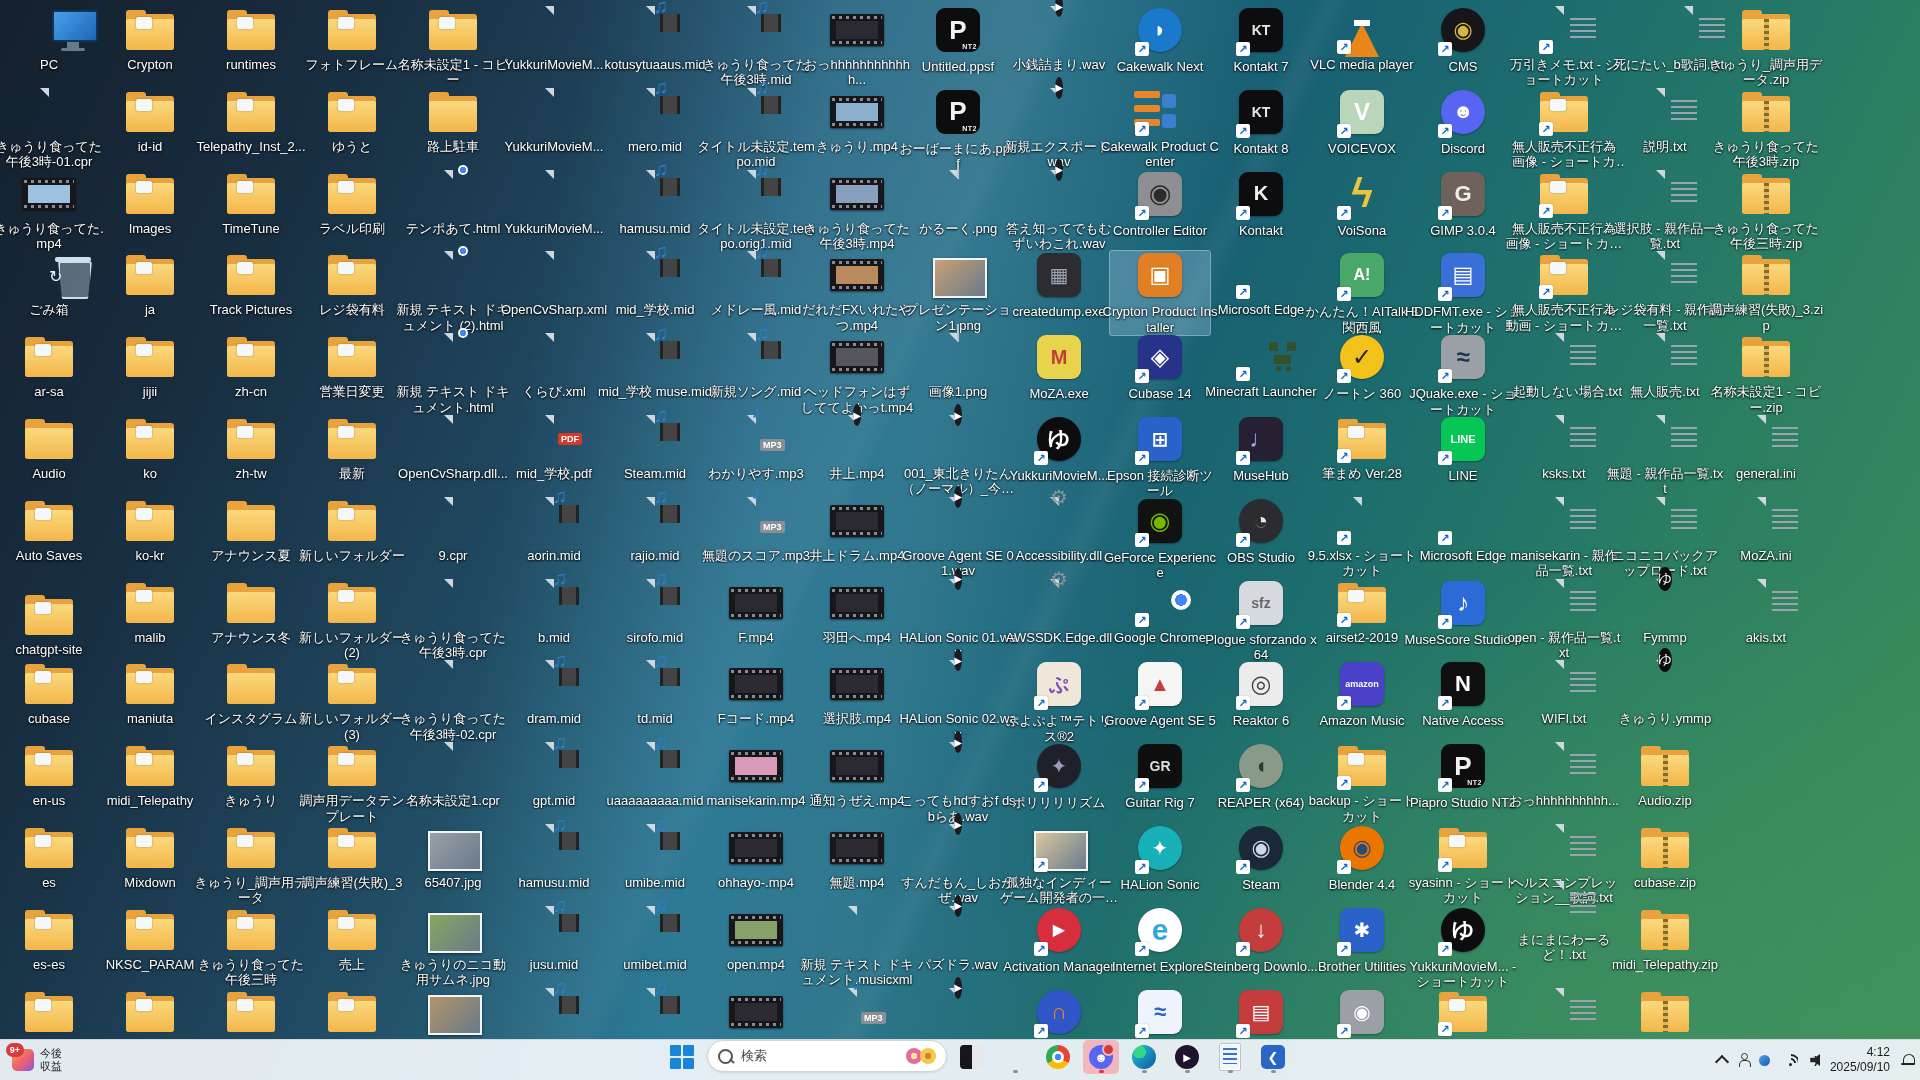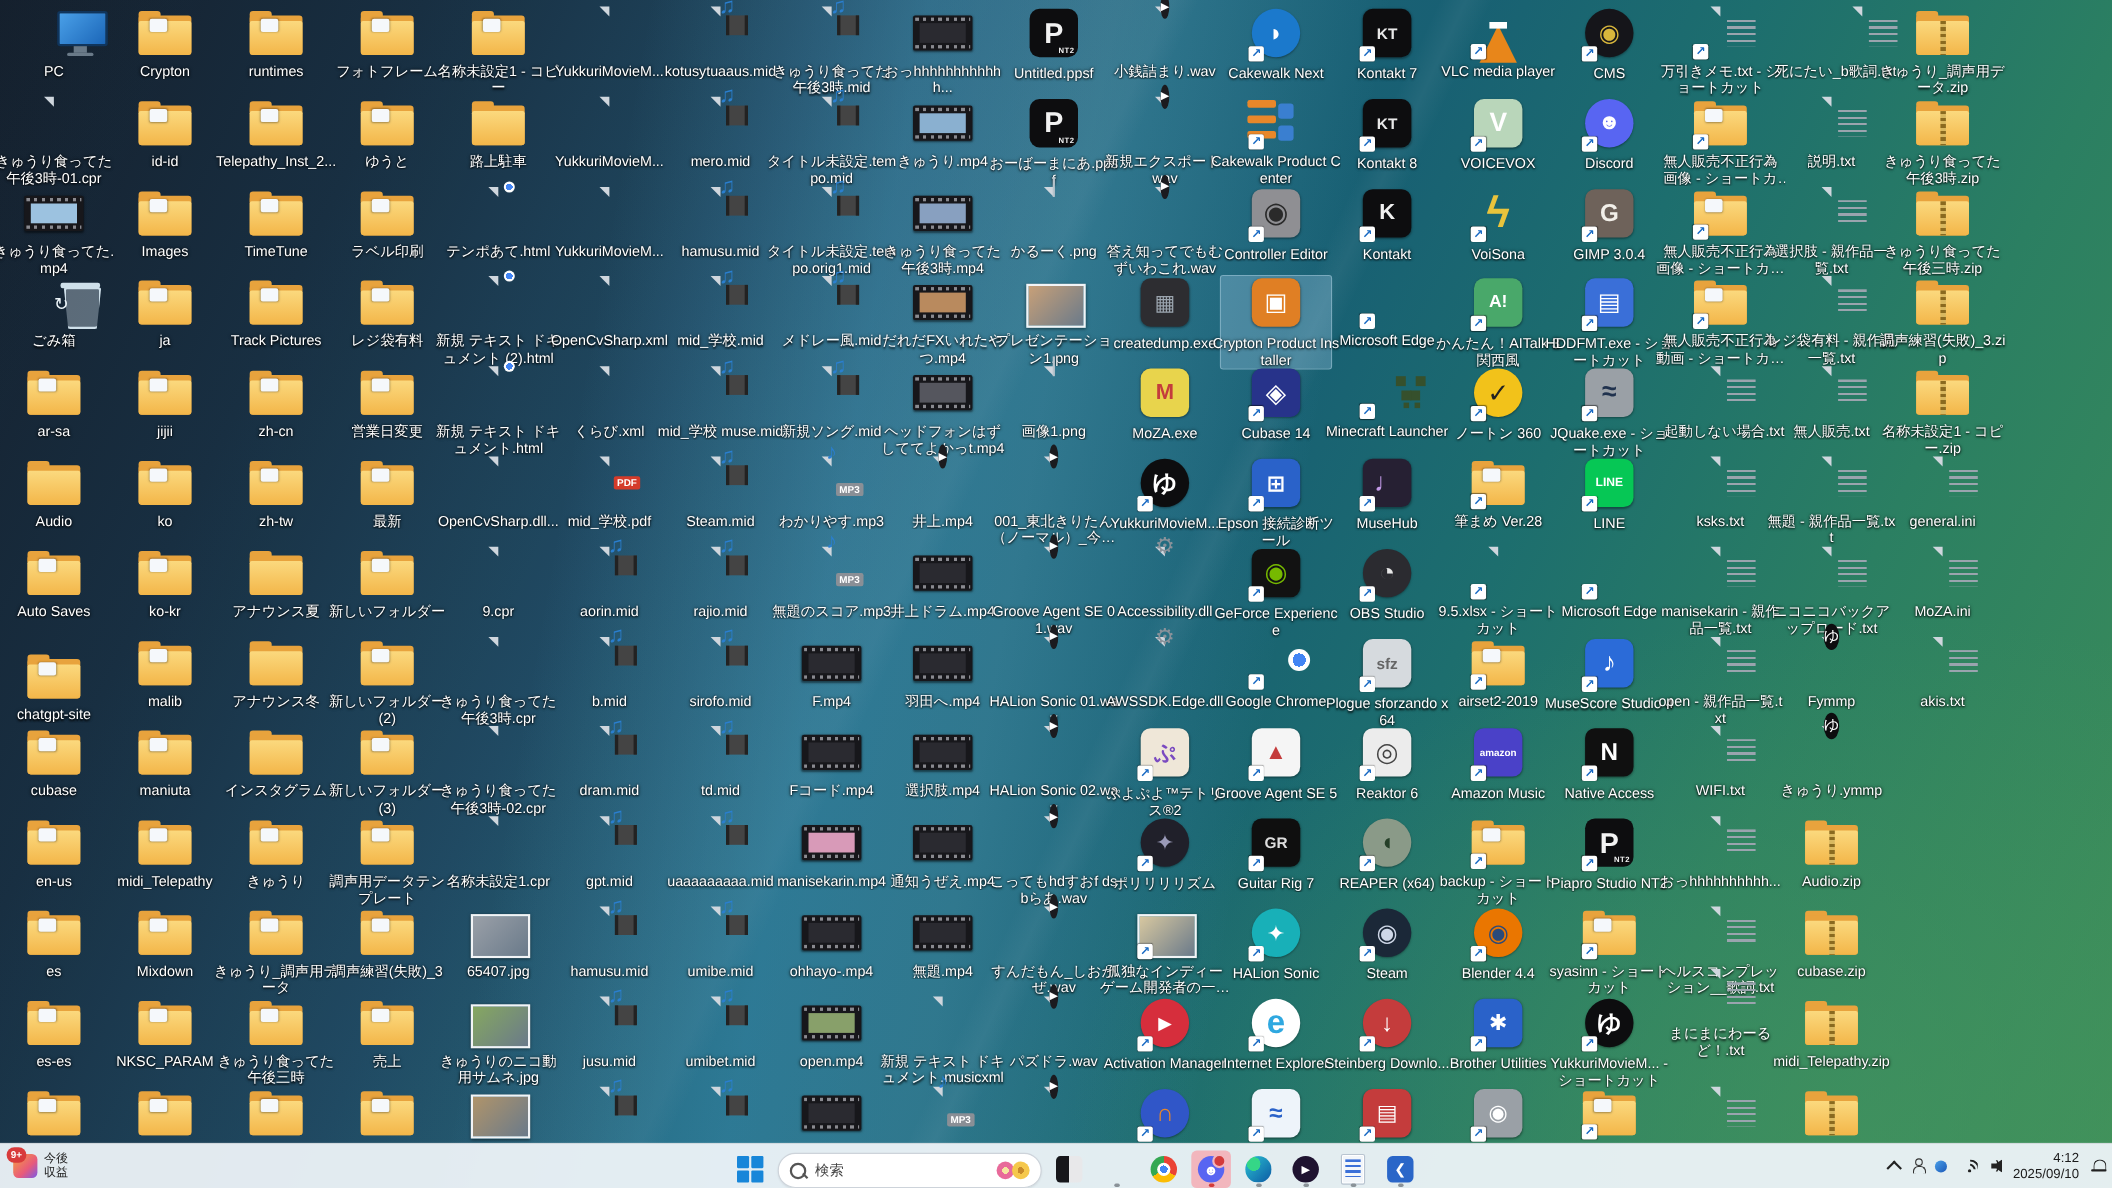--- a/index.html
+++ b/index.html
@@ -103,21 +103,21 @@
   .bin .lid{position:absolute;left:6px;top:6px;width:36px;height:5px;background:#cfe0ea;border-radius:2px;}
   .bin .rec{position:absolute;left:0;right:0;top:16px;text-align:center;color:#eef6fa;font-size:16px;}
   
   #taskbar{position:absolute;left:0;right:0;bottom:0;height:40px;
     background:rgba(237,243,248,.95);border-top:1px solid rgba(0,0,0,.08);}
   #widgets{position:absolute;left:6px;top:3px;height:34px;display:flex;align-items:center;gap:6px;padding:0 6px;border-radius:4px;}
   #widgets .wic{width:22px;height:22px;border-radius:5px;background:linear-gradient(135deg,#f5a23c,#e85a7a 60%,#7a5ae8);position:relative;}
   #widgets .badge{position:absolute;left:-6px;top:-6px;min-width:14px;height:14px;border-radius:8px;background:#d83b3b;
     color:#fff;font-size:9px;line-height:14px;text-align:center;padding:0 2px;font-weight:bold;}
   #widgets .wtxt{font-size:11px;line-height:1.15;color:#222;}
-  #tb-center{position:absolute;left:664px;top:0;height:40px;display:flex;align-items:flex-end;gap:7px;}
+  #tb-center{position:absolute;left:664px;top:0;height:40px;display:flex;align-items:flex-start;gap:7px;}
   .tbbtn{width:36px;height:34px;border-radius:5px;display:flex;align-items:center;justify-content:center;position:relative;}
   .tbbtn .dot{position:absolute;bottom:1px;left:16px;width:5px;height:3px;border-radius:2px;background:#8a9298;}
   .tbbtn .dot.red{background:#d33b3b;}
   .tbbtn.active{background:#f2b6bd;}
   .startic{width:24px;height:24px;display:grid;grid-template-columns:11px 11px;grid-template-rows:11px 11px;gap:2px;}
   .startic i{background:#1786d9;border-radius:1px;}
   #searchbox{display:flex;align-items:center;width:218px;height:30px;border-radius:16px;background:#fff;
     border:1px solid #cdd3da;padding:0 10px;gap:8px;box-shadow:0 1px 2px rgba(0,0,0,.08);}
   #searchbox .mag{width:11px;height:11px;border:2px solid #555;border-radius:50%;position:relative;flex:0 0 auto;}
   #searchbox .mag:after{content:"";position:absolute;left:9px;top:9px;width:6px;height:2px;background:#555;transform:rotate(45deg);}

